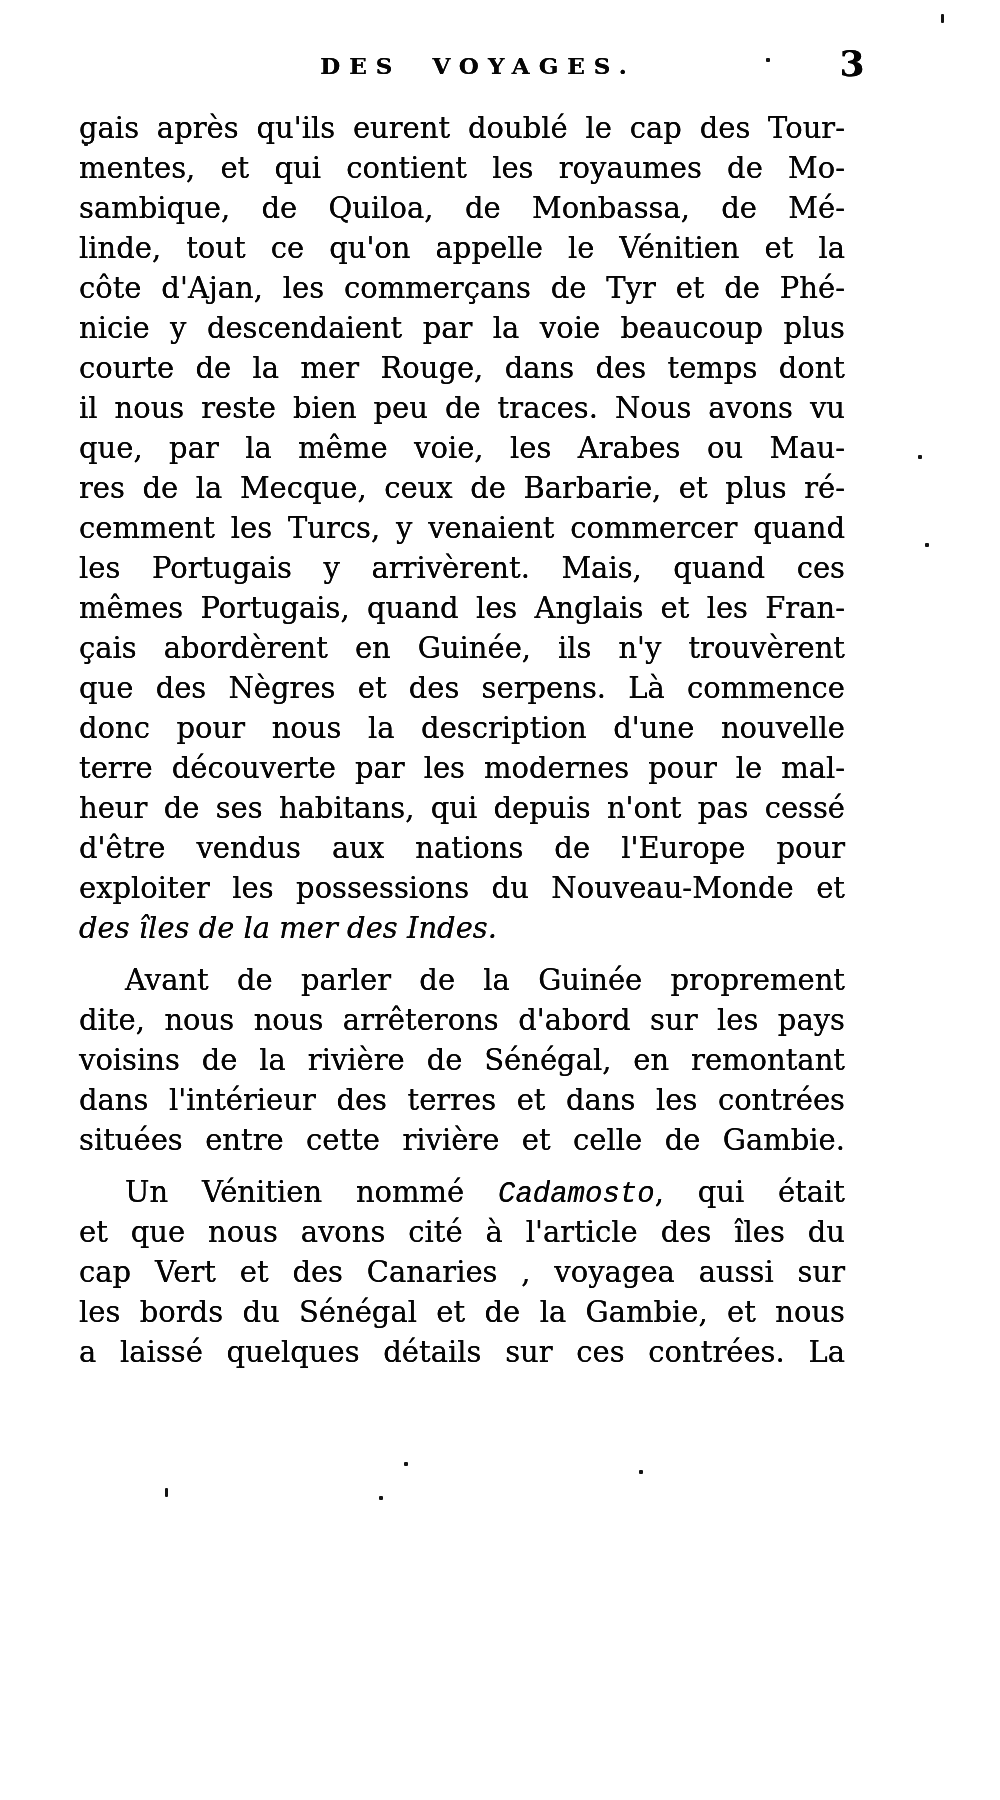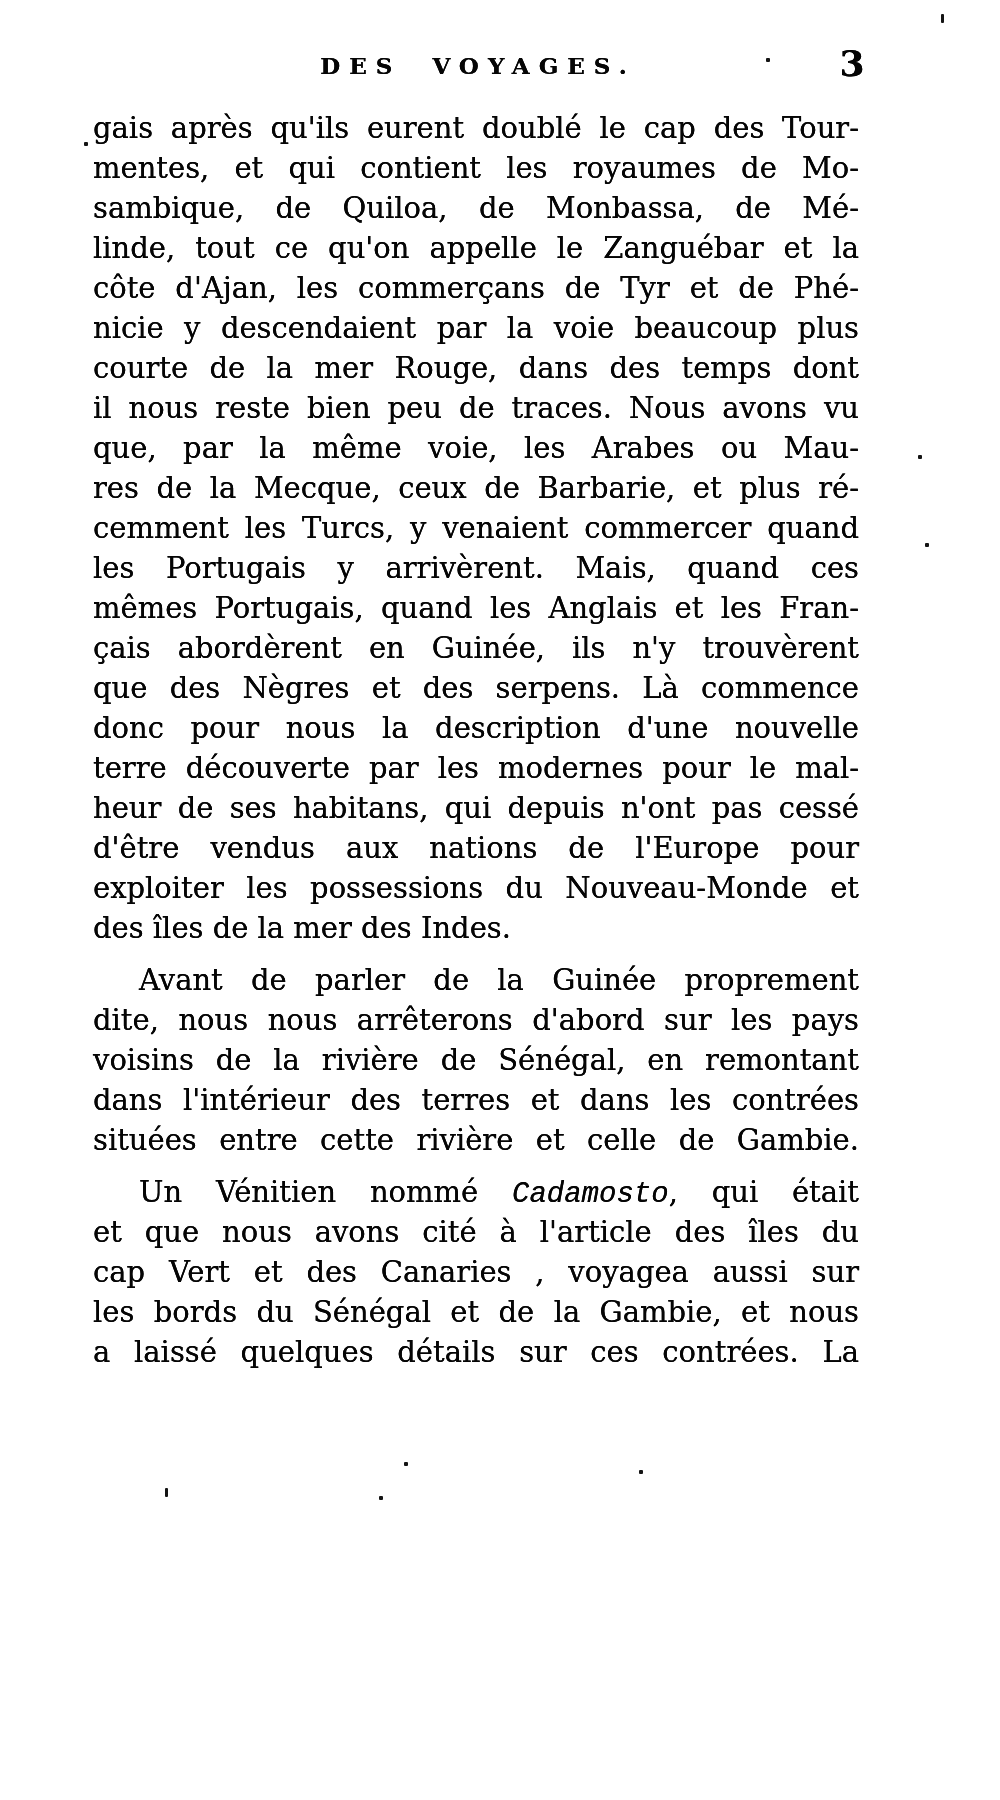--- a/index.html
+++ b/index.html
@@ -32,34 +32,35 @@
     left: 812px;
     width: 80px;
     text-align: center;
     font-size: 36px;
     font-weight: bold;
     text-shadow: 0 0 0.5px #000;
   }
   .text-block {
     position: absolute;
     top: 108px;
-    left: 93px;
+    left: 79px;
     width: 766px;
     font-size: 29px;
     line-height: 40px;
     text-shadow: 0 0 0.6px #000;
   }
   .line {
     text-align: justify;
     text-align-last: justify;
     height: 40px;
     white-space: normal;
   }
   .line.no-fill {
     text-align-last: left;
+    font-style: italic;
   }
   .line.indent {
     padding-left: 46px;
     margin-top: 12px;
   }
   .italic { font-style: italic; font-family: Liberation Mono, monospace; }
   .speck {
     position: absolute;
     background: #141414;
     width: 4px;
@@ -72,21 +73,21 @@
 <body>
 
 <div class="page">
   <div class="running-head">DES VOYAGES.</div>
   <div class="page-number">3</div>
   <div class="text-block">
       <div>
         <div class="line"><span>gais après qu'ils eurent doublé le cap des Tour-</span></div>
         <div class="line"><span>mentes, et qui contient les royaumes de Mo-</span></div>
         <div class="line"><span>sambique, de Quiloa, de Monbassa, de Mé-</span></div>
-        <div class="line"><span>linde, tout ce qu'on appelle le Zanguébar et la</span></div>
+        <div class="line"><span>linde, tout ce qu'on appelle le Vénitien et la</span></div>
         <div class="line"><span>côte d'Ajan, les commerçans de Tyr et de Phé-</span></div>
         <div class="line"><span>nicie y descendaient par la voie beaucoup plus</span></div>
         <div class="line"><span>courte de la mer Rouge, dans des temps dont</span></div>
         <div class="line"><span>il nous reste bien peu de traces. Nous avons vu</span></div>
         <div class="line"><span>que, par la même voie, les Arabes ou Mau-</span></div>
         <div class="line"><span>res de la Mecque, ceux de Barbarie, et plus ré-</span></div>
         <div class="line"><span>cemment les Turcs, y venaient commercer quand</span></div>
         <div class="line"><span>les Portugais y arrivèrent. Mais, quand ces</span></div>
         <div class="line"><span>mêmes Portugais, quand les Anglais et les Fran-</span></div>
         <div class="line"><span>çais abordèrent en Guinée, ils n'y trouvèrent</span></div>

